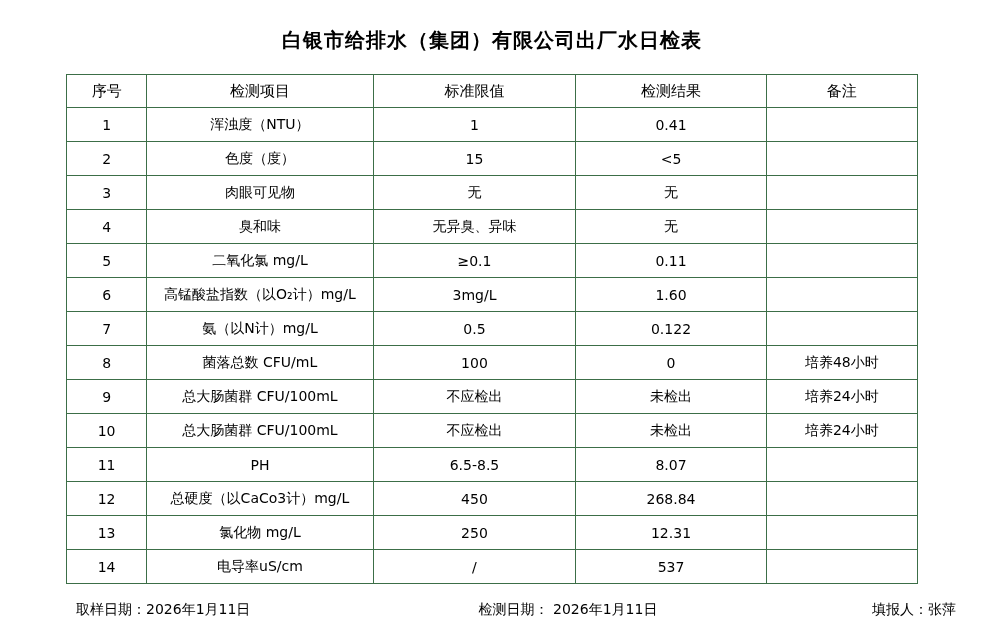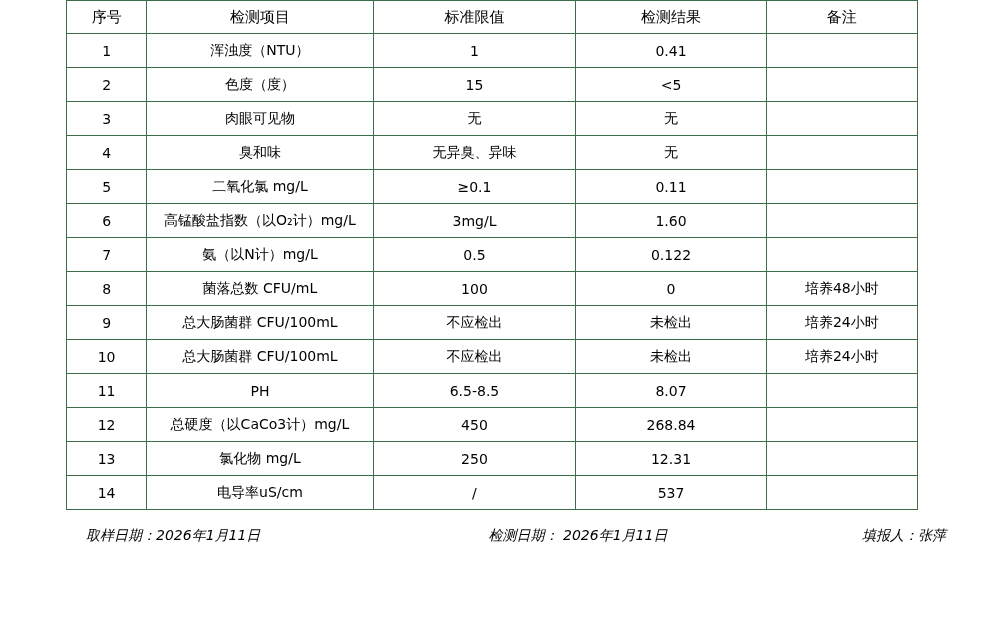--- a/index.html
+++ b/index.html
@@ -55,36 +55,36 @@
   .col-item  { width: 215px; }
   .col-std   { width: 192px; }
   .col-res   { width: 180px; }
   .col-note  { width: 142px; }
 
   .cell-item { font-size: 14.5px; }
   .cell-no, .cell-std, .cell-res, .cell-note { font-size: 13.5px; }
 
   .footer {
     display: flex;
-    padding: 0 38px;
+    padding: 0 28px;
     margin-top: 17px;
     font-size: 14px;
     font-family: "DejaVu Sans", "Liberation Sans", sans-serif;
-    font-style: italic;
   }
   .footer .f1 { width: 300px; text-align: left; padding-left: 48px; }
   .footer .f2 { width: 320px; text-align: center; padding-left: 32px; }
   .footer .f3 { flex: 1; text-align: right; padding-left: 18px; }
   .small { font-size: 12.5px; }
 </style>
 </head>
 <body>
 
 <div class="page">
 
+  <div class="title">白银市给排水（集团）有限公司出厂水日检表</div>
 
   <div class="table-wrap">
     <table class="report">
       <thead>
         <tr>
           <td class="col-no">序号</td>
           <td class="col-item">检测项目</td>
           <td class="col-std">标准限值</td>
           <td class="col-res">检测结果</td>
           <td class="col-note">备注</td>

